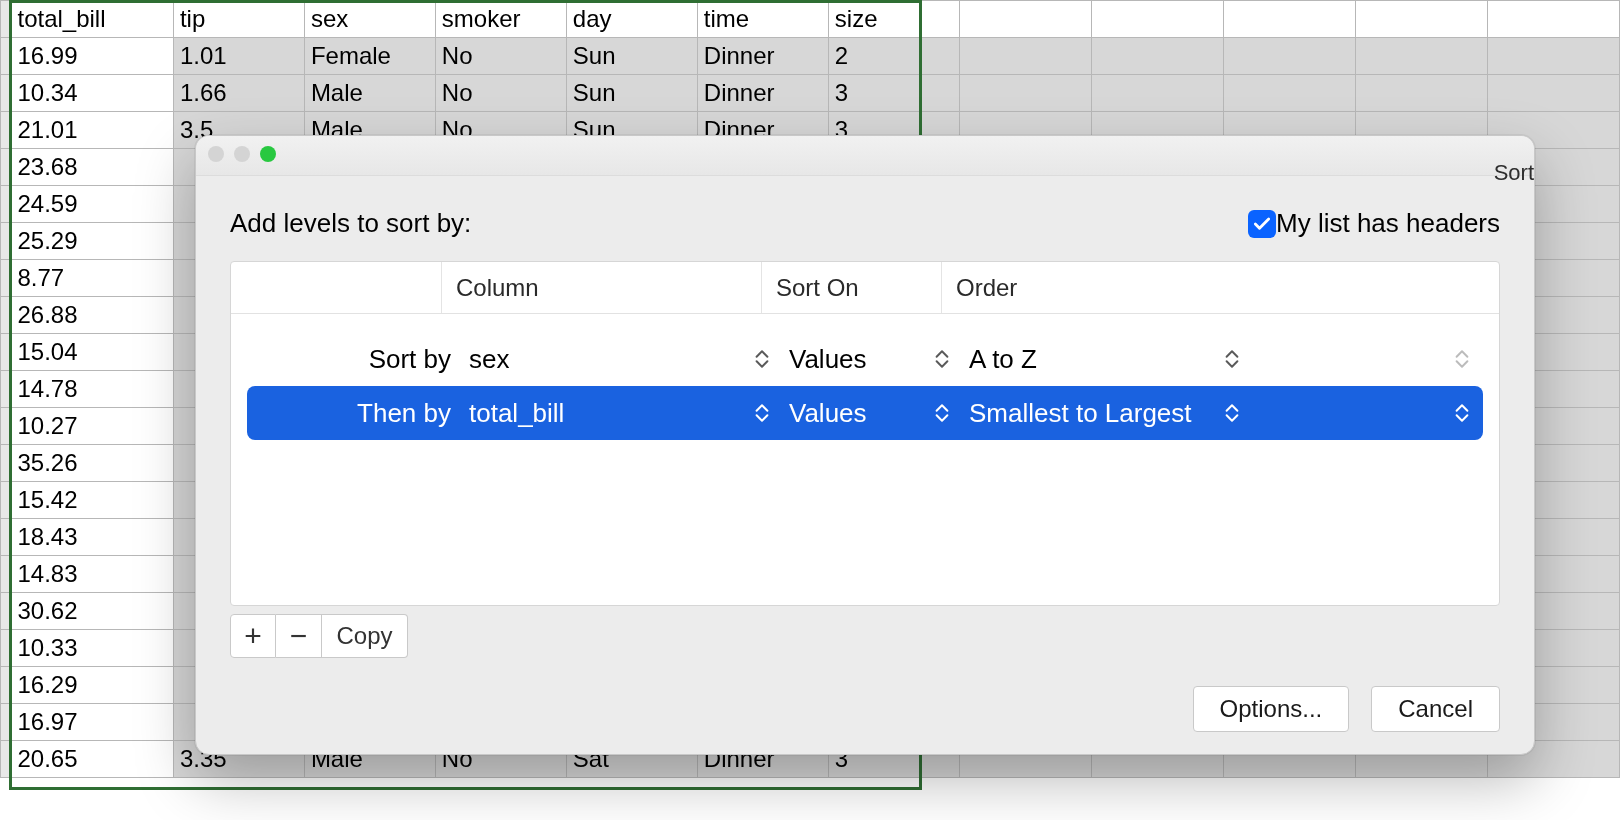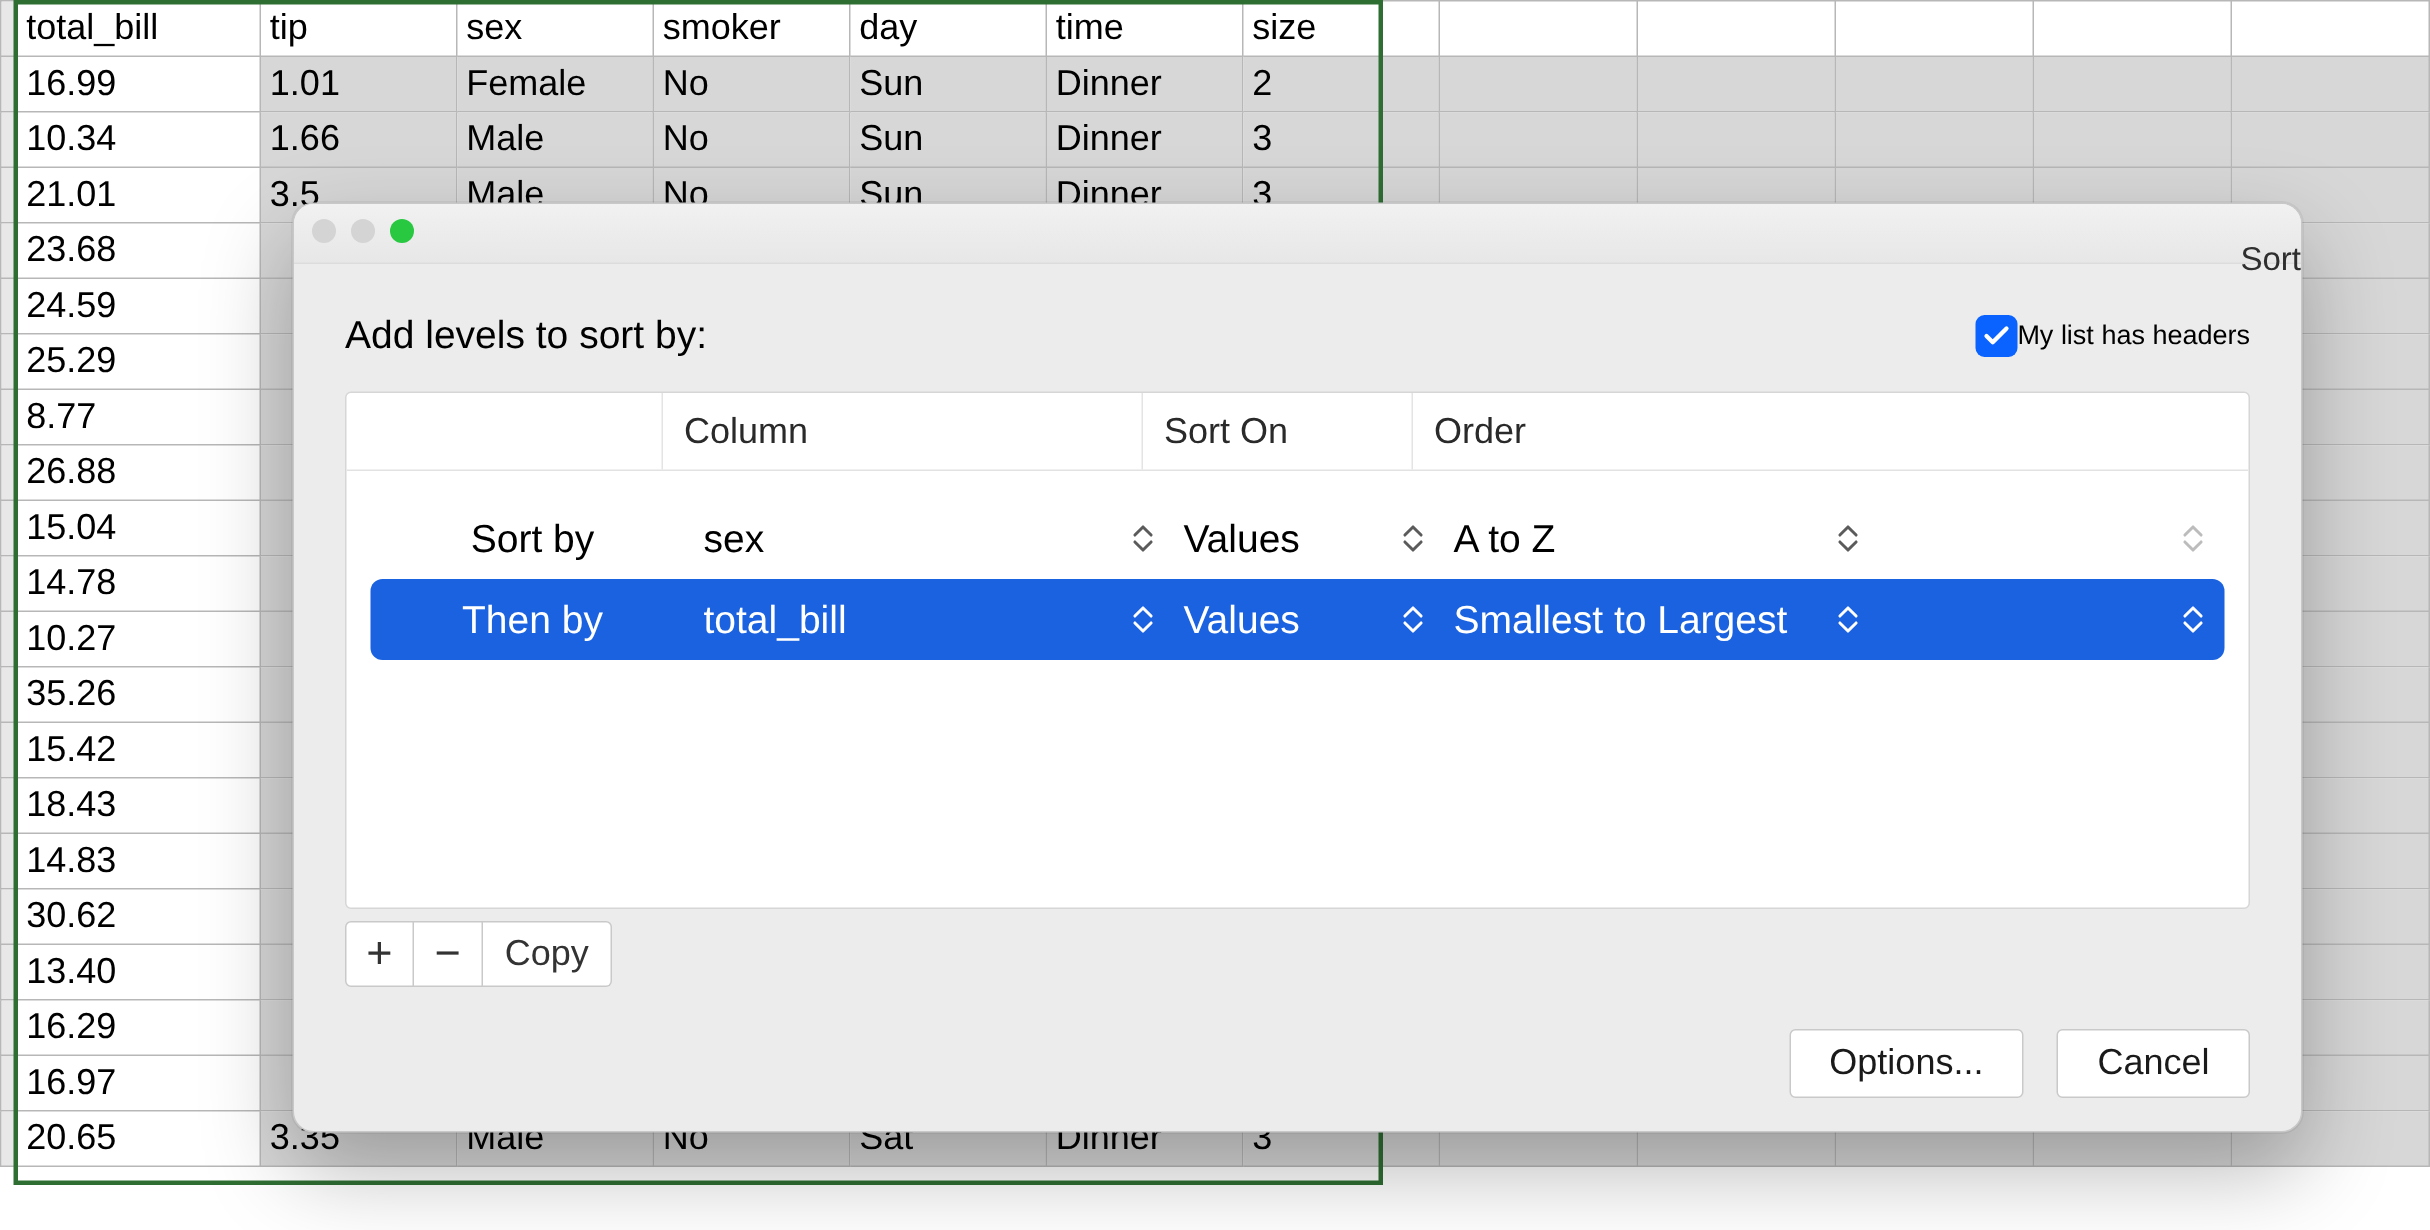--- a/index.html
+++ b/index.html
@@ -122,21 +122,21 @@
     position:relative;
     padding:32px 34px 0 34px;
     height:calc(100% - 40px);
   }
   .toprow{
     display:flex; justify-content:space-between; align-items:center;
     font-size:26px;
   }
   .chk{
     display:flex; align-items:center; gap:0;
-    font-size:18px;
+    font-size:26px;
   }
   .chkbox{
     width:28px;height:28px;border-radius:6px;
     background:#0a63ff;
     display:flex;align-items:center;justify-content:center;
   }
   .chkbox svg{width:20px;height:20px;}
 
   
   .panel{
@@ -170,21 +170,21 @@
     height:54px;
     border-radius:8px;
     font-size:26px;
     padding:0 12px;
   }
   .panel-row .cell{
     display:flex; align-items:center; justify-content:space-between;
     padding-right:18px;
     height:100%;
   }
-  .panel-row .cell:first-child{justify-content:center;}
+  .panel-row .cell:first-child{justify-content:flex-end;}
   .panel-row.sel{
     background:var(--row-sel);
     color:var(--row-sel-txt);
   }
   .chev{
     display:inline-flex;flex-direction:column;line-height:0;gap:0;
   }
   .chev svg{width:18px;height:10px;}
   .chev.norm svg path{stroke:var(--chev);}
   .chev.inv  svg path{stroke:#fff;}
@@ -504,21 +504,21 @@
             <td></td>
             <td class="num"></td>
             <td class="blank"></td>
             <td class="blank"></td>
             <td class="blank"></td>
             <td class="blank"></td>
             <td class="blank"></td>
           </tr>
           <tr class="databand">
             <th class="rowhdr"></th>
-            <td class="colA num">13.40</td>
+            <td class="colA num">10.33</td>
             <td class="num"></td>
             <td></td>
             <td></td>
             <td></td>
             <td></td>
             <td class="num"></td>
             <td class="blank"></td>
             <td class="blank"></td>
             <td class="blank"></td>
             <td class="blank"></td>

